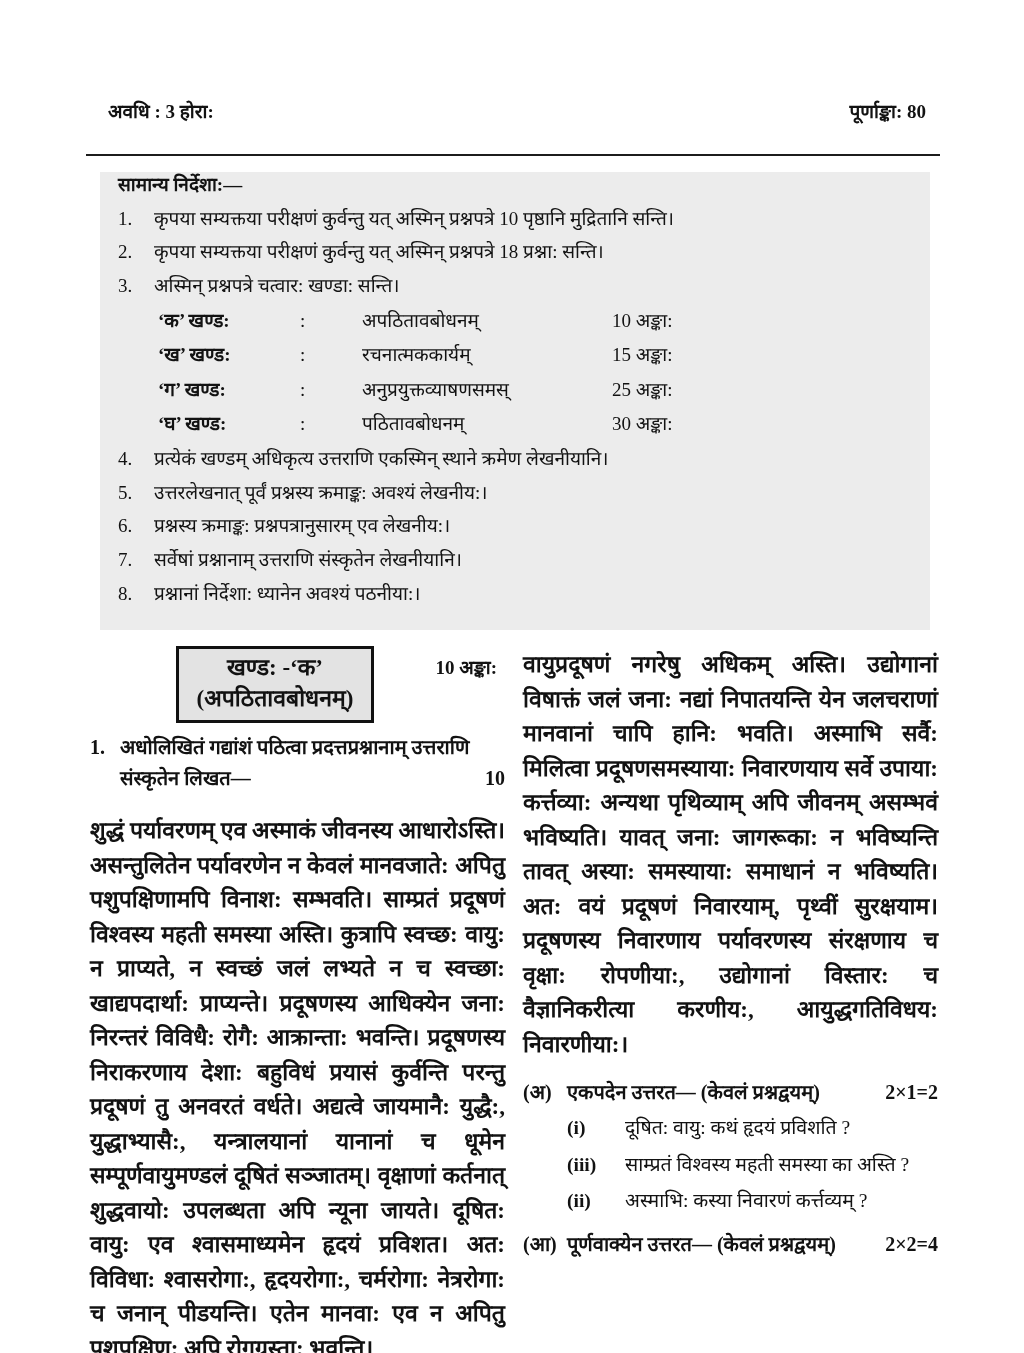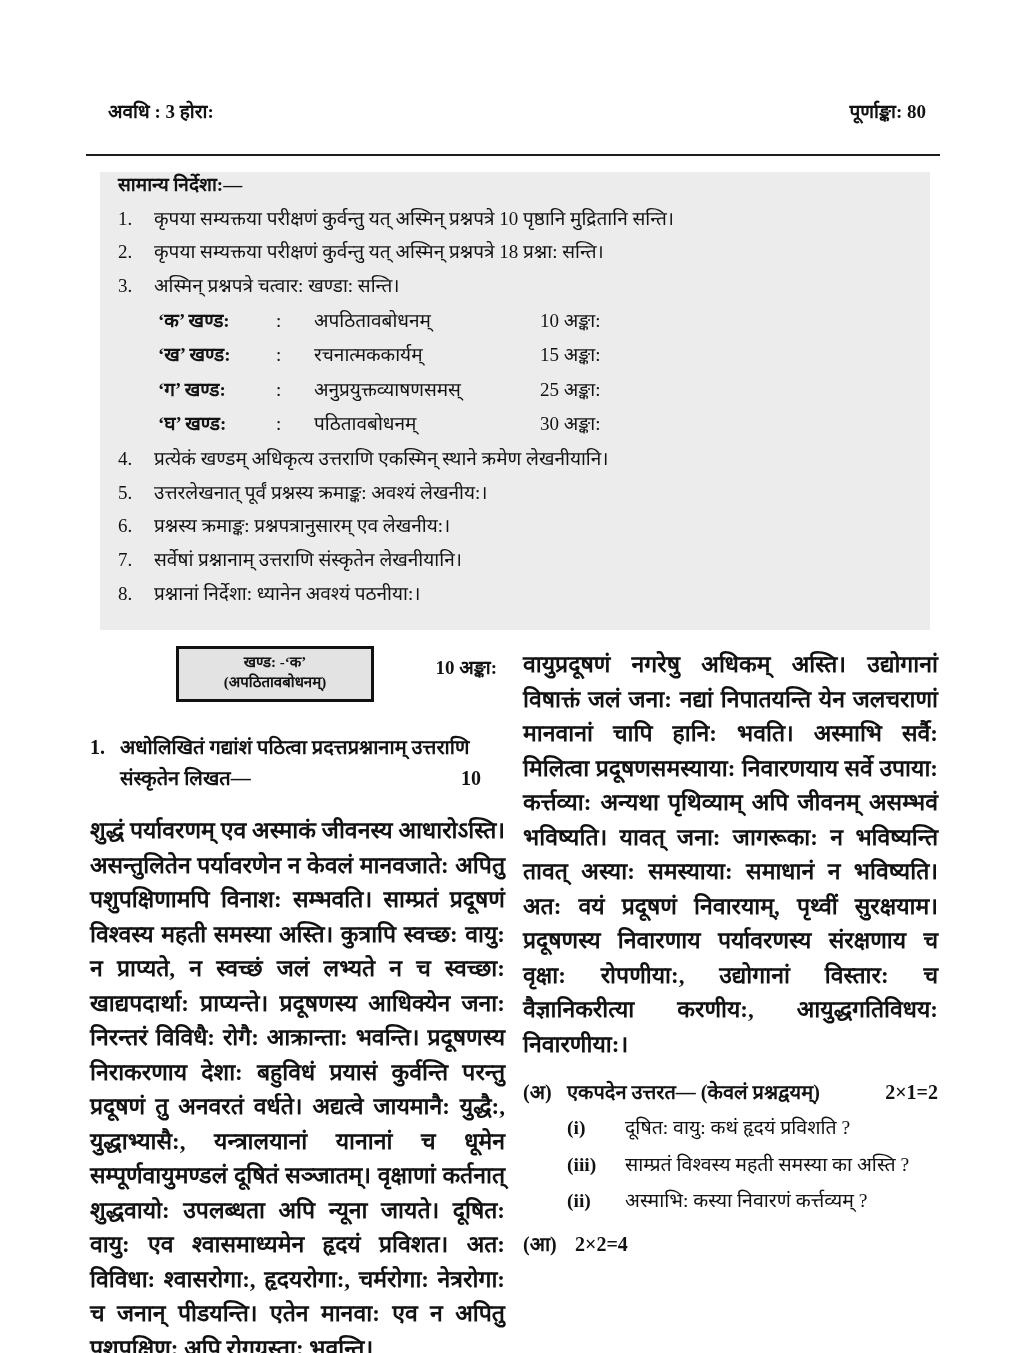--- a/index.html
+++ b/index.html
@@ -30,43 +30,43 @@
   
   .instructions {
     background:var(--instructions-bg,#ececec);
     margin:0 10px 0 14px; padding:0 18px 16px 18px;
     font-size:19px; line-height:1.35;
   }
   .ins-heading { font-weight:bold; margin:2px 0 8px 0; }
   .ins-row { display:flex; margin:8px 0; }
   .ins-num { width:36px; flex:none; }
   .ins-text { flex:1; }
-  .sec-row { display:flex; margin:9px 0 9px 40px; }
+  .sec-row { display:flex; margin:9px 0 9px 40px;gap:24px; }
   .sec-label { width:118px; flex:none; font-weight:bold; }
   .sec-colon { width:38px; flex:none; }
   .sec-name  { width:226px; flex:none; }
   .sec-marks { flex:none; }
 
   
   .columns { display:flex; gap:18px; margin-top:16px; padding:0 2px 0 4px; }
   .col { flex:1 1 0; min-width:0; }
 
   .khand-row { position:relative; height:76px; }
   .khand-box {
     position:absolute; left:86px; top:0; width:198px;
     border:3px solid #111; background:var(--section-box-bg,#e3e3e3);
-    text-align:center; font-weight:bold; font-size:15px;
+    text-align:center; font-weight:bold; font-size:23px;
     line-height:1.32; padding:4px 2px 6px 2px; box-sizing:border-box;
   }
   .khand-marks { position:absolute; right:8px; top:8px; font-weight:bold; font-size:19px; }
 
   .q1-head { position:relative; display:flex; font-weight:bold; font-size:20px; line-height:1.55; margin:10px 0 2px 0; }
   .q-num { width:30px; flex:none; }
   .q-head-text { flex:1; padding-right:6px; }
-  .q-marks { position:absolute; right:24px; bottom:0; }
+  .q-marks { position:absolute; right:0; bottom:0; }
 
   .passage {
     font-size:23px; line-height:1.5; text-align:justify; margin:20px 0 0 0;font-weight:bold;
   }
   .col.right .passage { margin-top:2px; }
 
   .part-head { display:flex; align-items:baseline; font-weight:bold; font-size:20px; margin:16px 0 4px 0; }
   .part-label { width:44px; flex:none; }
   .part-title { flex:1; }
   .part-marks { margin-left:8px; flex:none; }
@@ -187,19 +187,20 @@
         <span class="sub-num">(iii)</span>
         <span class="sub-text">साम्प्रतं विश्वस्य महती समस्या का अस्ति ?</span>
       </div>
       <div class="sub-q">
         <span class="sub-num">(ii)</span>
         <span class="sub-text">अस्माभि: कस्या निवारणं कर्त्तव्यम् ?</span>
       </div>
 
       <div class="part-head">
         <span class="part-label">(आ)</span>
+        <span class="part-title">पूर्णवाक्येन उत्तरत— (केवलं प्रश्नद्वयम्)</span>
         <span class="part-marks">2×2=4</span>
       </div>
 
     </div>
 
   </div>
 </div>
 
 </body></html>

